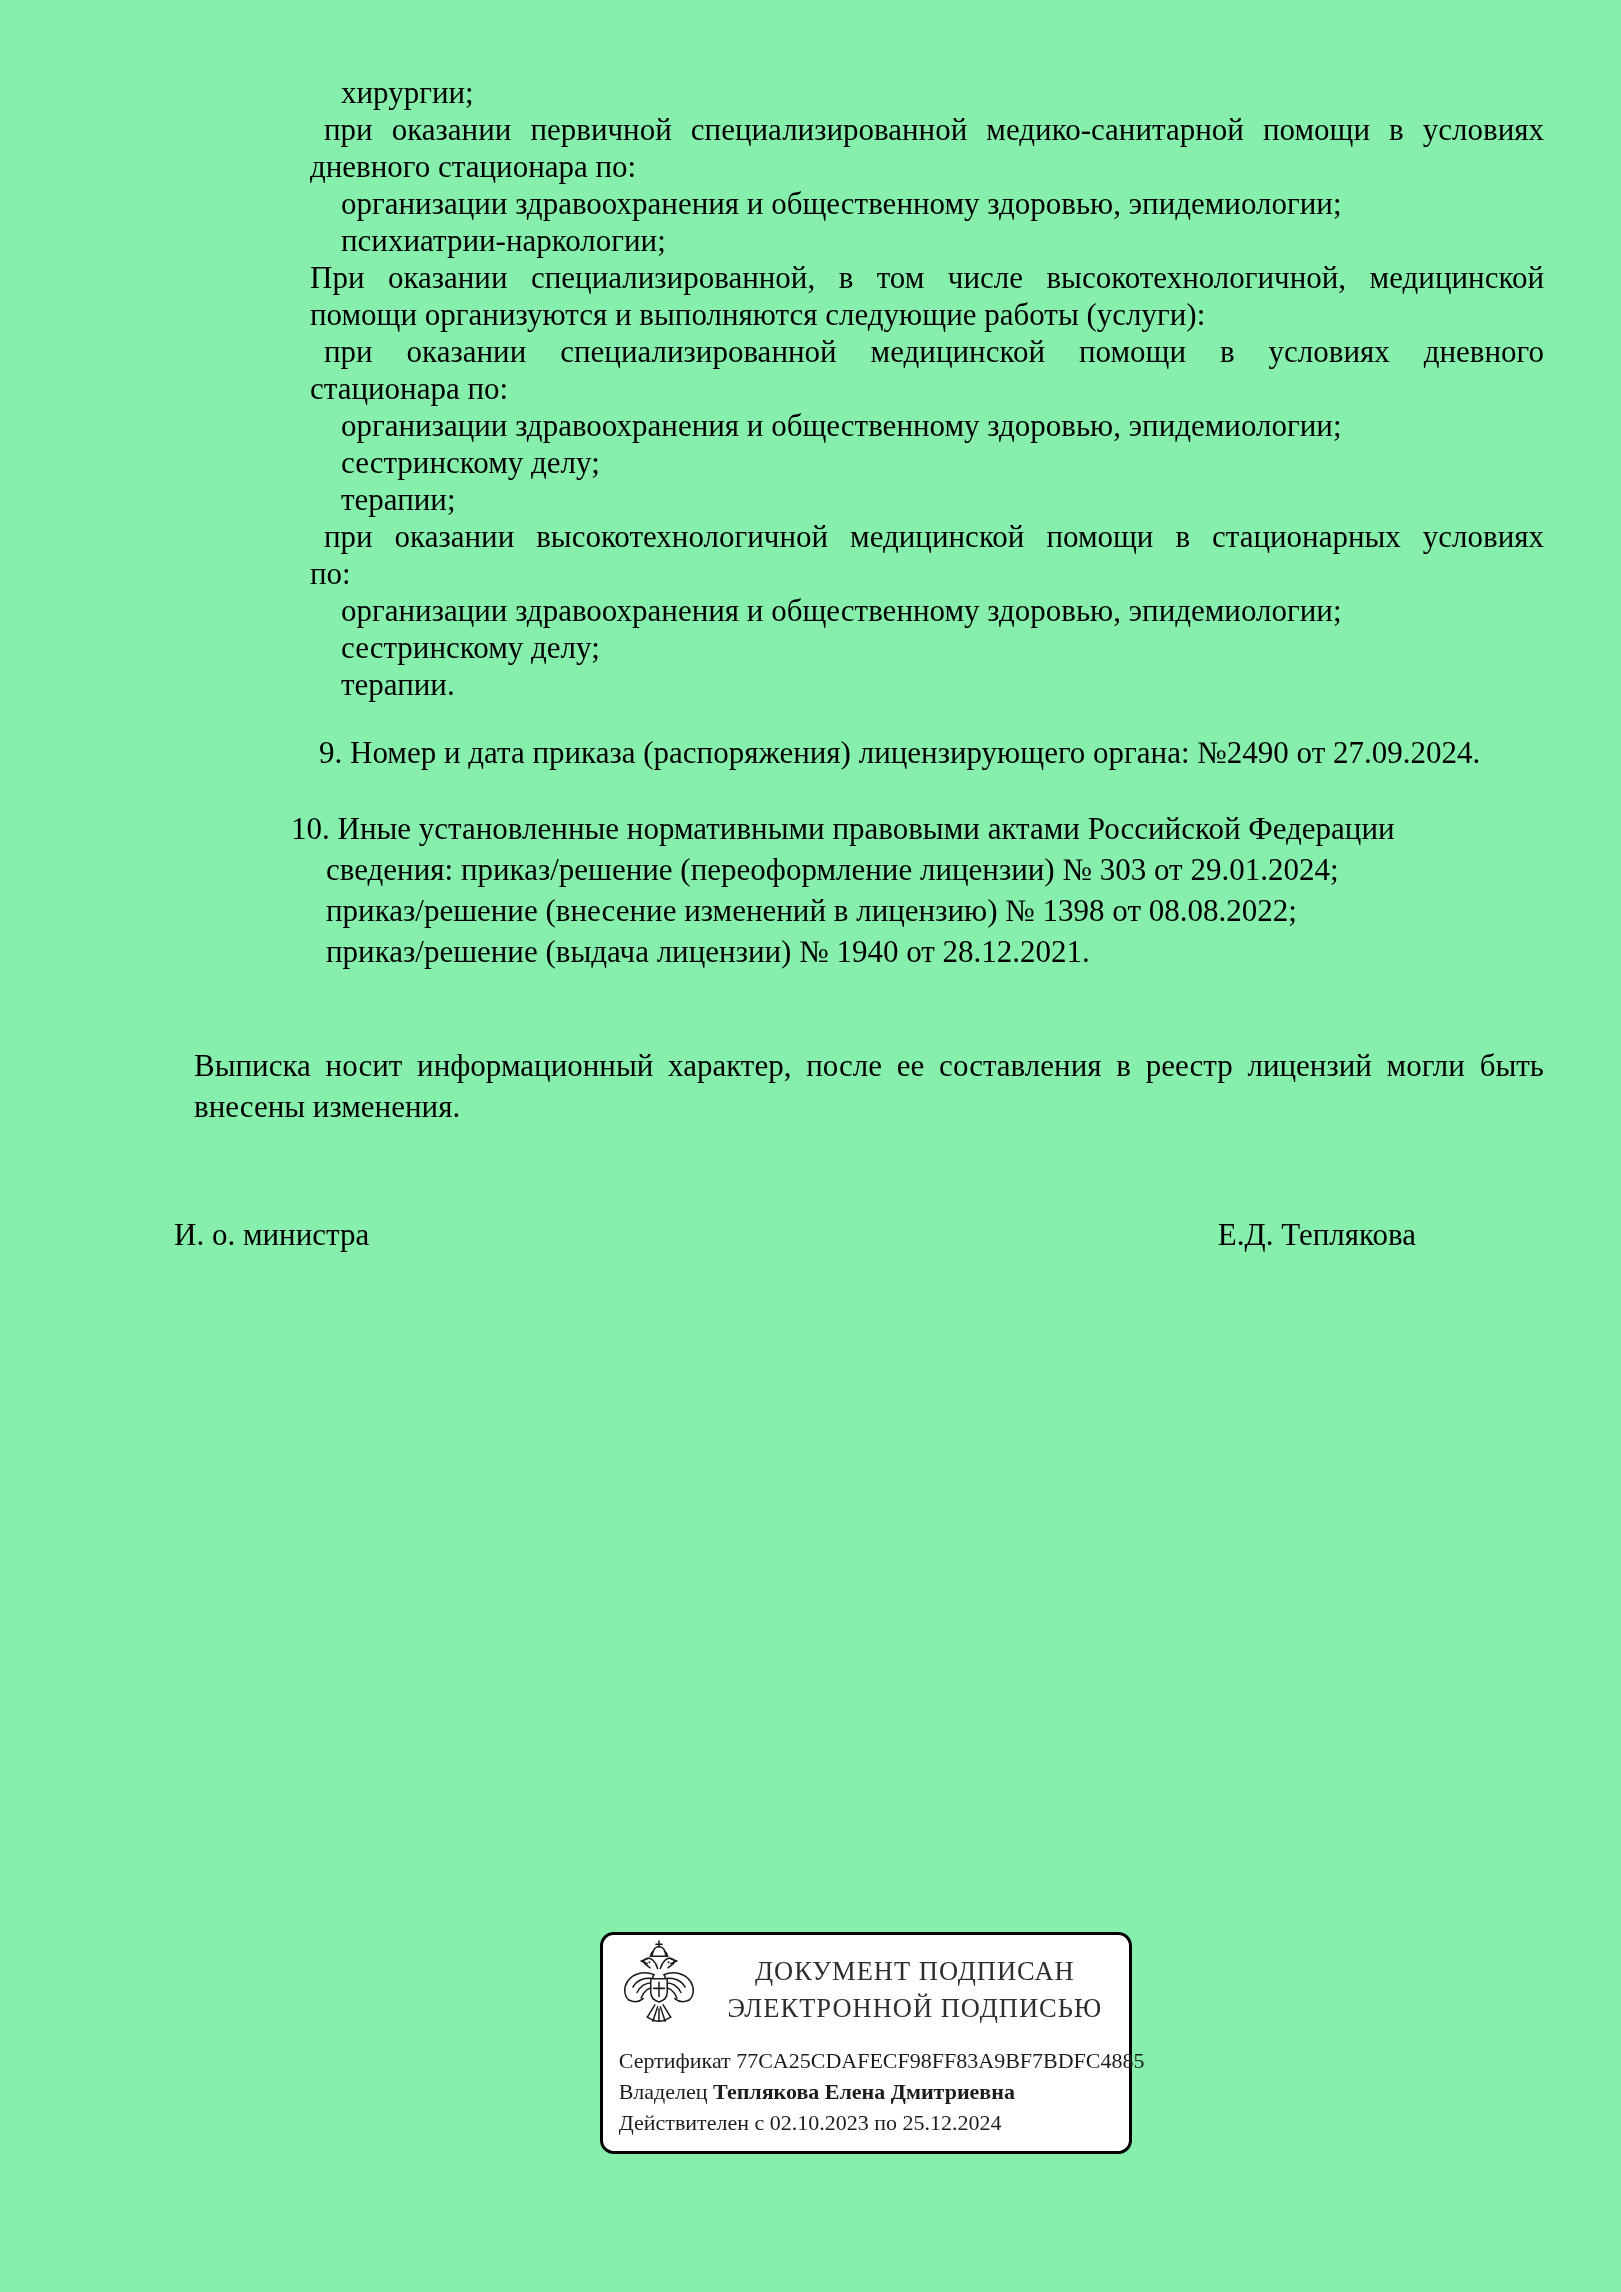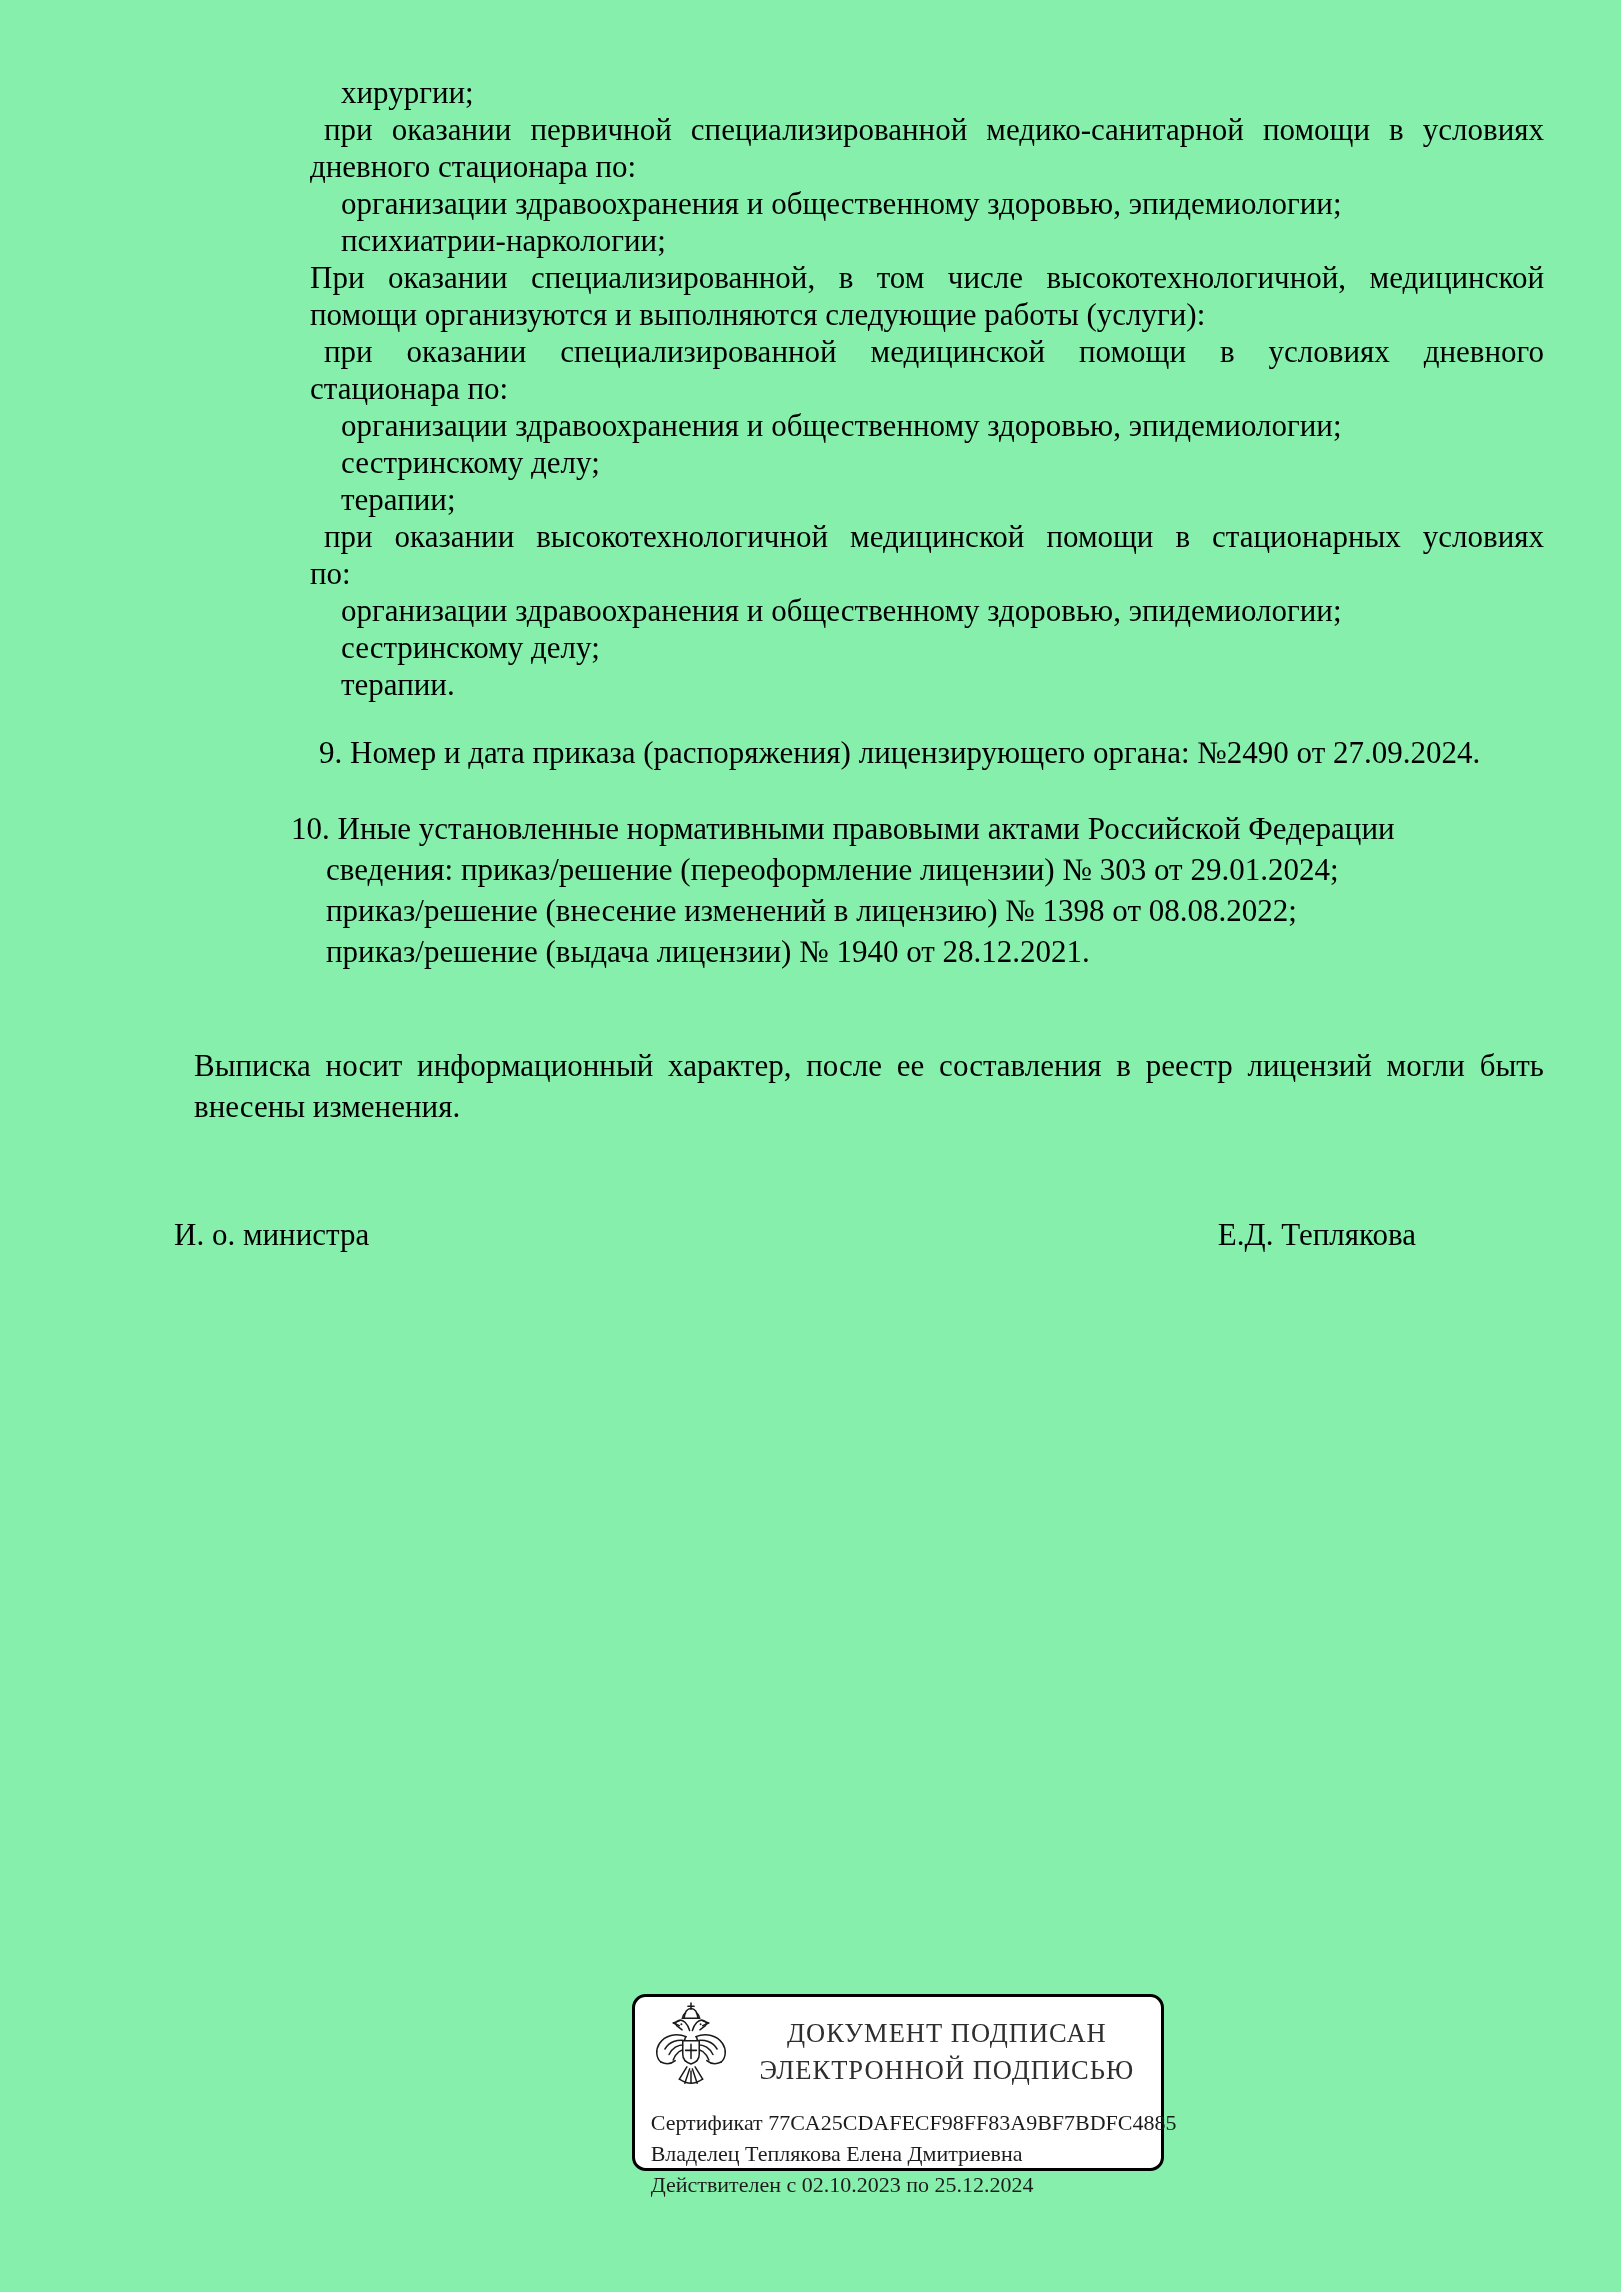--- a/index.html
+++ b/index.html
@@ -29,44 +29,43 @@
   .note { margin-top:73px; }
   .note .ln { margin-left:194px; line-height:41px; }
   .sig {
     margin:86px 205px 0 174px;
     display:flex; justify-content:space-between;
     line-height:43px;
   }
   
   .stamp {
     position:absolute;
-    left:600px; top:1994px;
-    width:532px; height:177px;
+    left:600px; top:1932px;
+    width:532px; height:222px;
     box-sizing:border-box;
     border:3.9px solid #000;
     border-radius:13.7px;
     background:#fff;
     color:#1c1c1c;
-    margin-left:32px;
   }
   .stamp-top { display:flex; }
   .emblem { flex:0 0 auto; margin:3.9px 0 0 13.7px; width:84px; height:96px; }
   .emblem svg { width:84px; height:96px; display:block; }
   .stamp-title {
     flex:1 1 auto;
     text-align:center;
     padding-top:17.6px;
     font-size:26.5px;
     line-height:37px;
     letter-spacing:1px;
     color:#2e2e2e;
     white-space:nowrap;
   }
   .stamp-rows { margin:9.8px 0 0 15.7px; font-size:22px; line-height:31px; white-space:nowrap; }
-  .stamp-rows b { font-weight:normal; }
+  .stamp-rows b { font-weight:bold; }
 </style>
 </head>
 <body>
 
 <div class="page">
 
   <section class="block blockA">
     <div class="ln ind2">хирургии;</div>
     <div class="ln ind1 just">при оказании первичной специализированной медико-санитарной помощи в условиях</div>
     <div class="ln ind0">дневного стационара по:</div>

